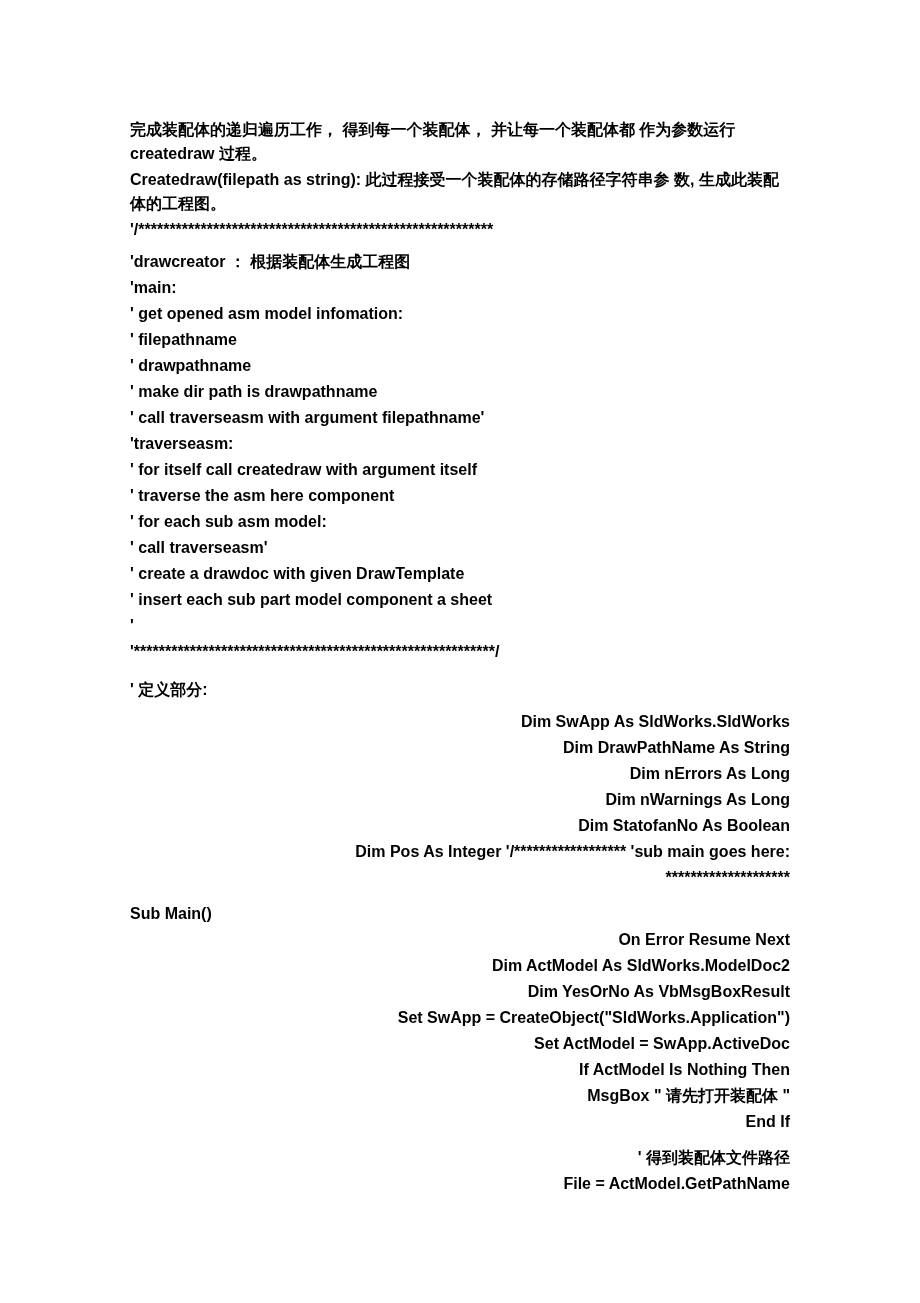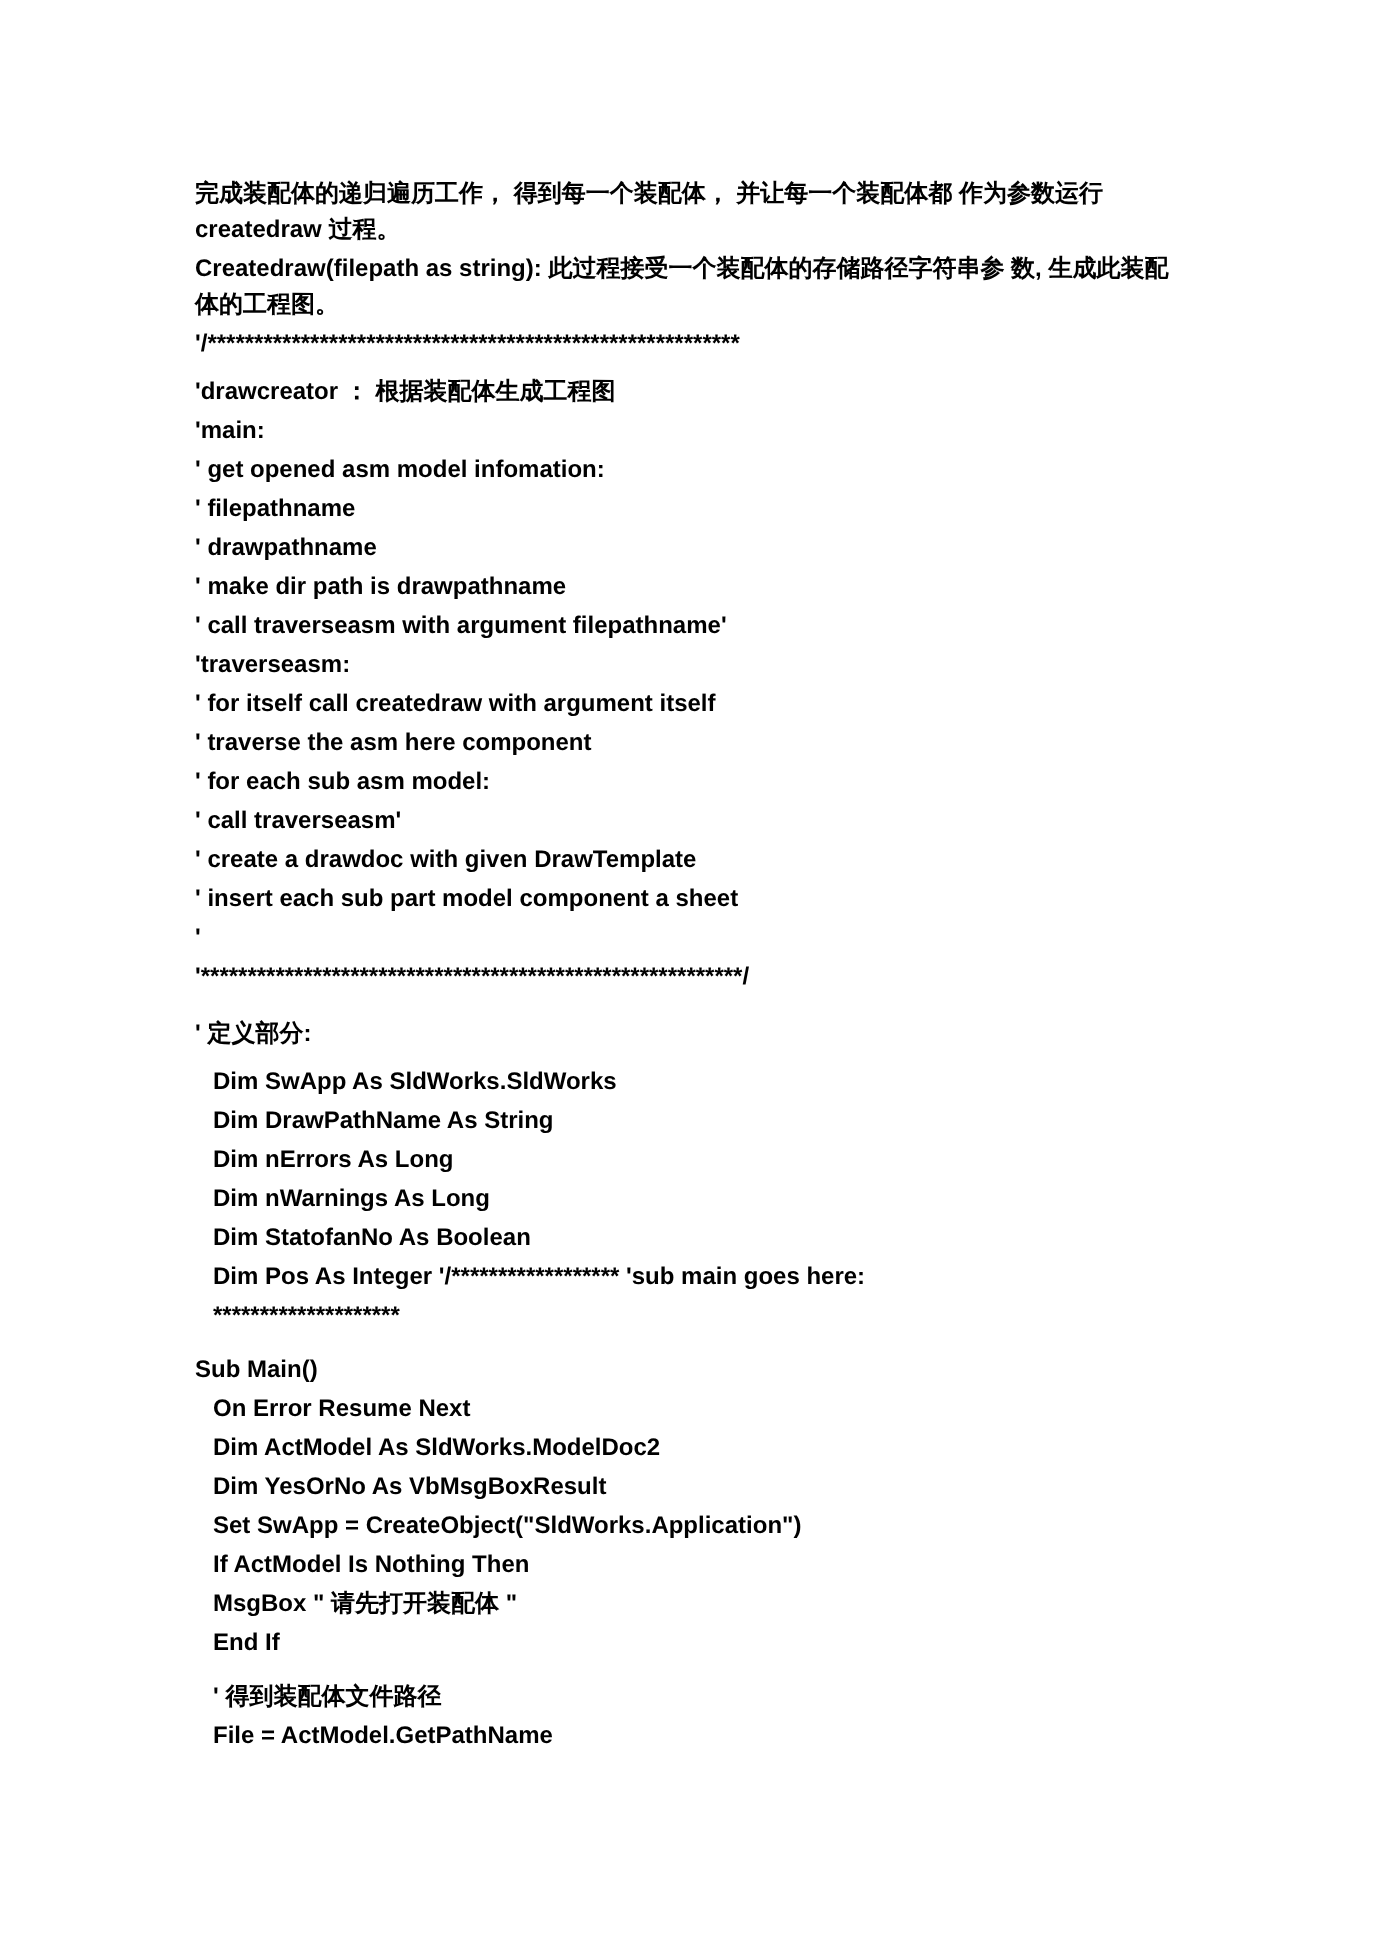--- a/index.html
+++ b/index.html
@@ -14,20 +14,21 @@
       color: #000000;
       font-size: 16px;
       line-height: 1.5;
     }
     .para {
       margin: 0 0 2px 0;
       font-weight: bold;
     }
     .indent1 {
       padding-left: 12px;
+      text-align: right;
     }
     .spacer-sm {
       height: 6px;
     }
     .spacer-md {
       height: 10px;
     }
     .break-all {
       word-break: break-all;
     }
@@ -66,19 +67,20 @@
   <p class="para indent1">Dim nWarnings     As Long</p>
   <p class="para indent1">Dim StatofanNo As Boolean</p>
   <p class="para indent1 break-all">Dim Pos As Integer '/****************** 'sub main goes here:</p>
   <p class="para indent1 break-all">********************</p>
   <div class="spacer-md"></div>
   <p class="para">Sub Main()</p>
   <p class="para indent1">On Error Resume Next</p>
   <p class="para indent1">Dim ActModel As SldWorks.ModelDoc2</p>
   <p class="para indent1">Dim YesOrNo As VbMsgBoxResult</p>
   <p class="para indent1">Set SwApp = CreateObject("SldWorks.Application")</p>
+  <p class="para indent1">Set ActModel = SwApp.ActiveDoc</p>
   <p class="para indent1">If ActModel Is Nothing Then</p>
   <p class="para indent1">  MsgBox " 请先打开装配体  "</p>
   <p class="para indent1">End If</p>
   <div class="spacer-md"></div>
   <p class="para indent1">' 得到装配体文件路径</p>
   <p class="para indent1">File = ActModel.GetPathName</p>
 </div>
 
 </body></html>

